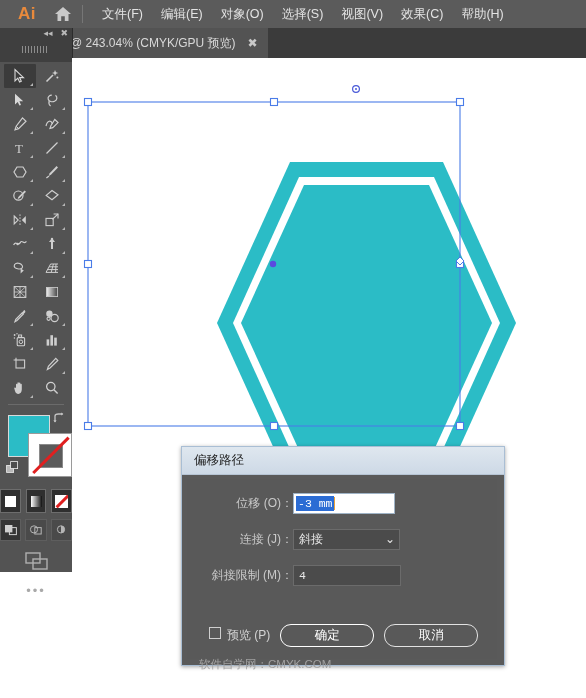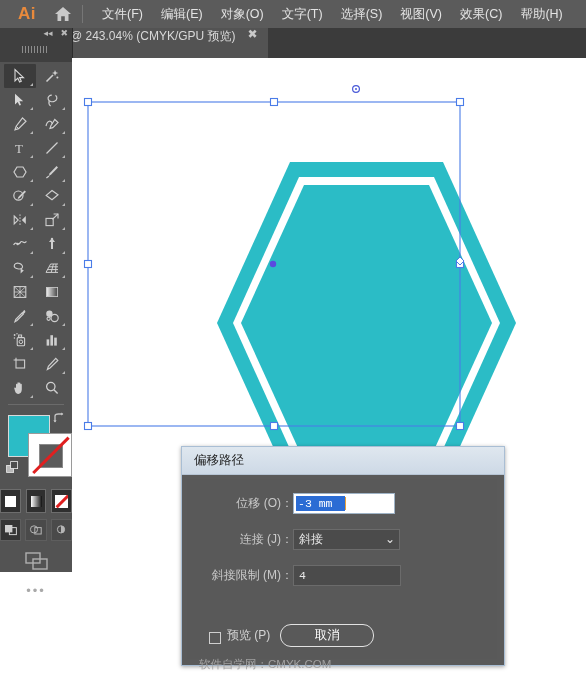--- a/index.html
+++ b/index.html
@@ -34,21 +34,21 @@
   }
 
   
   .tabbar{
     position:absolute;left:0;top:28px;width:586px;height:30px;
     background:#3b3b3b;
   }
   .doc-tab{
     position:absolute;left:62px;top:0;height:30px;
     background:#535353;
-    display:flex;align-items:flex-start;padding:0 10px 0 8px;
+    display:flex;align-items:center;padding:0 10px 0 8px;
   }
   .doc-tab .title{color:#d8d8d8;font-size:12px;white-space:nowrap;}
   .doc-tab .closex{
     color:#c9c9c9;font-size:12px;margin-left:12px;line-height:1;
   }
 
   
   .panel-stub{
     position:absolute;left:0;top:28px;width:72px;height:34px;
     background:#3f3f3f;border-right:1px solid #2c2c2c;border-bottom:1px solid #2c2c2c;
@@ -151,38 +151,38 @@
   .field-label{
     width:106px;text-align:right;
     color:#c9c9c9;font-size:12px;white-space:nowrap;
   }
   .txt-input{
     width:96px;height:19px;background:#ffffff;border:1px solid #9fb3c6;
     display:flex;align-items:center;padding:0 2px;
   }
   .sel-text{
     background:#2b6cd4;color:#ffffff;font-size:11.5px;
-    padding:1px 12px 1px 2px;font-family:"Liberation Mono","DejaVu Sans Mono",monospace;
+    padding:1px 1px 1px 2px;font-family:"Liberation Mono","DejaVu Sans Mono",monospace;
   }
   .caret-b{width:1px;height:13px;background:#e8a13a;}
   .sel-input{
     width:96px;height:19px;background:#4b4b4b;border:1px solid #6b6b6b;
     display:flex;align-items:center;justify-content:space-between;padding:0 4px 0 5px;
     color:#e6e6e6;font-size:12px;
   }
   .num-input{
     width:96px;height:19px;background:#4b4b4b;border:1px solid #6b6b6b;
     display:flex;align-items:center;padding:0 5px;
     color:#e6e6e6;font-size:11.5px;font-family:"Liberation Mono","DejaVu Sans Mono",monospace;
   }
   .btn-row{
     position:absolute;left:0;top:140px;width:310px;height:32px;
     display:flex;align-items:center;
   }
-  .chk-wrap{display:flex;align-items:flex-end;margin-left:22px;}
+  .chk-wrap{display:flex;align-items:flex-start;margin-left:22px;}
   .chk{width:10px;height:10px;border:1px solid #cfcfcf;background:#595959;}
   .chk-lbl{color:#d3d3d3;font-size:12px;margin-left:6px;white-space:nowrap;}
   .pill{
     height:21px;min-width:92px;border:1.5px solid #ffffff;border-radius:11px;
     background:#595959;color:#ffffff;font-size:12.5px;
     display:flex;align-items:center;justify-content:center;margin-left:10px;
   }
   .pill.secondary{border-color:#e2e2e2;}
   .watermark{
     position:absolute;left:12px;top:178px;color:#a0a0a0;font-size:11.5px;
@@ -199,21 +199,20 @@
     <div class="home-ico">
       <svg width="18" height="16" viewBox="0 0 18 16">
         <path d="M9 1 L17 8 L14.5 8 L14.5 15 L10.8 15 L10.8 10.3 L7.2 10.3 L7.2 15 L3.5 15 L3.5 8 L1 8 Z" fill="#c9c9c9"></path>
       </svg>
     </div>
     <div class="menu-sep"></div>
     <div class="menu-items">
       <div class="menu-item">文件(F)</div>
       <div class="menu-item">编辑(E)</div>
       <div class="menu-item">对象(O)</div>
-      <div class="menu-item">文字(T)</div>
       <div class="menu-item">选择(S)</div>
       <div class="menu-item">视图(V)</div>
       <div class="menu-item">效果(C)</div>
       <div class="menu-item">帮助(H)</div>
     </div>
   </div>
 
   <div class="tabbar">
     <div class="doc-tab">
       <span class="title">@ 243.04% (CMYK/GPU 预览)</span>
@@ -568,20 +567,21 @@
         <div class="num-input">
           <span>4</span>
         </div>
       </div>
 
       <div class="btn-row">
         <div class="chk-wrap">
           <span class="chk"></span>
           <span class="chk-lbl">预览 (P)</span>
         </div>
+        <div class="pill">确定</div>
         <div class="pill secondary">取消</div>
       </div>
 
       <div class="watermark">软件自学网：CMYK.COM</div>
     </div>
   </div>
 
 </div>
 
 </body></html>

